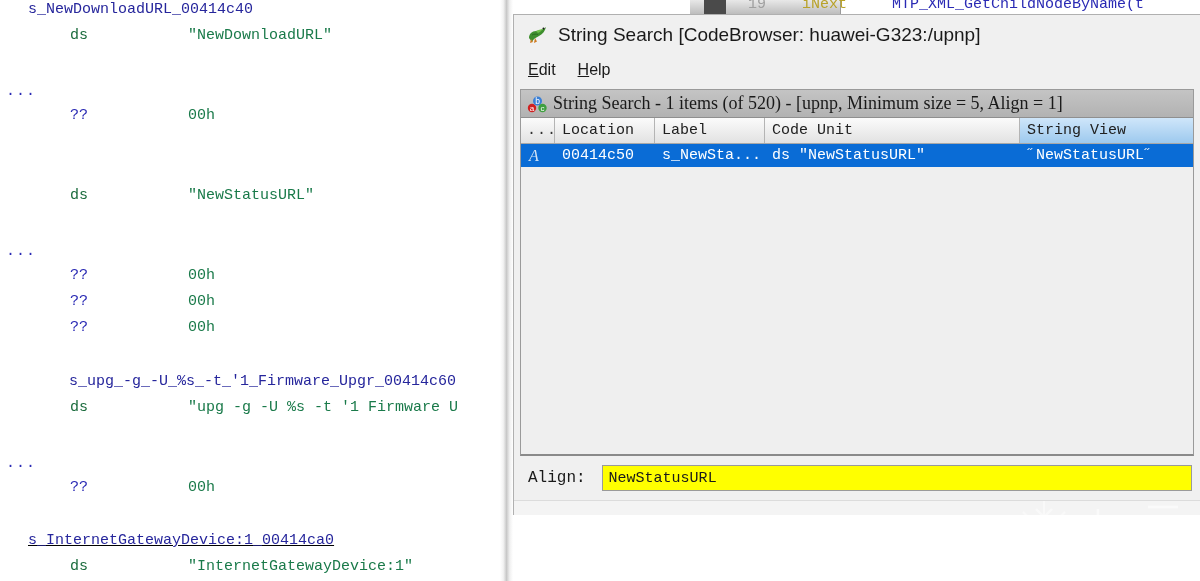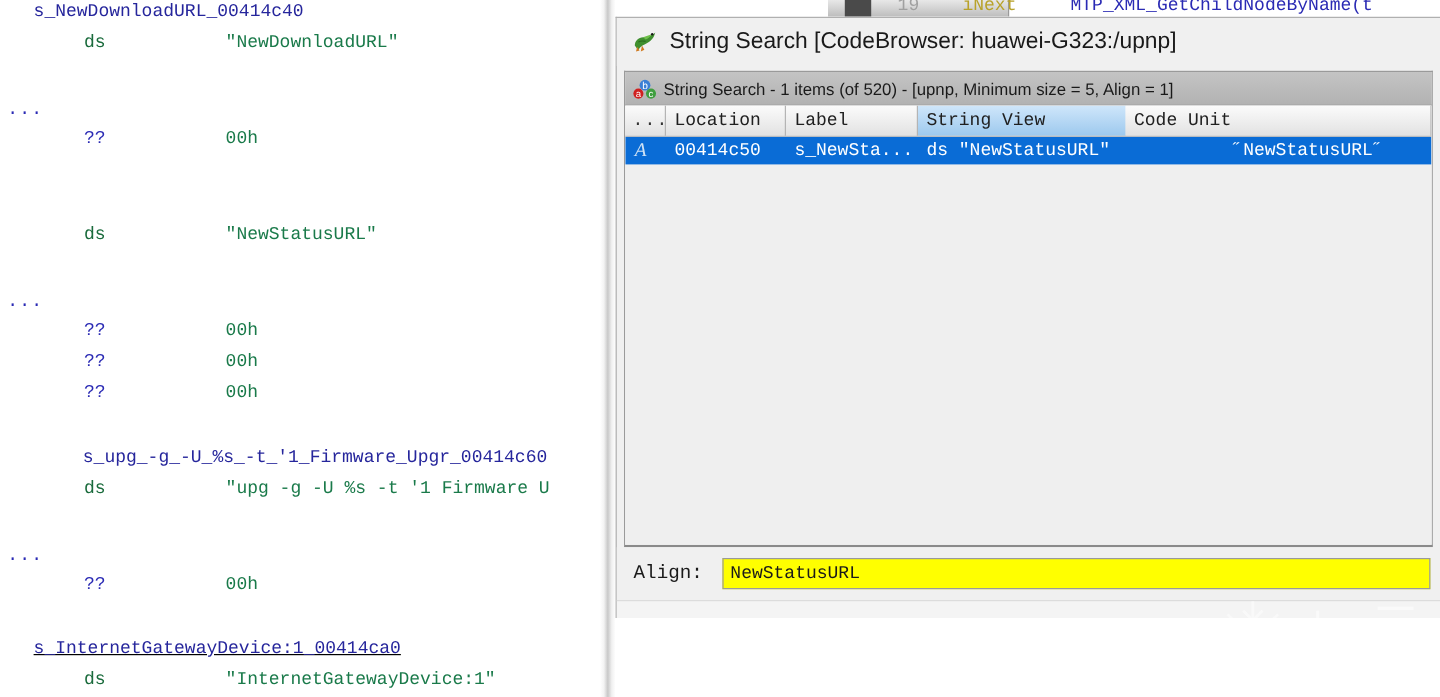--- a/index.html
+++ b/index.html
@@ -155,22 +155,22 @@
     box-sizing: border-box;
     border-bottom: 1px solid #8f8f8f;
   }
   .abc-icon {
     width: 20px; height: 18px;
     margin-right: 6px;
     flex: 0 0 20px;
     position: relative;
   }
   #results-header-text {
-    font-family: Liberation Sans, sans-serif;
-    font-size: 14px;
+    font-family: Liberation Serif, serif;
+    font-size: 18px;
     color: #1a1a1a;
     white-space: nowrap;
   }
 
   
   #results-table {
     flex: 1 1 auto;
     display: flex;
     flex-direction: column;
     background: #efefef;
@@ -325,20 +325,24 @@
         <path d="M10 6 C12 5, 15 4.5, 17 3.5 C16 5.5, 14 7, 12 8 Z" fill="#6fbf4a"></path>
         <path d="M5 14 L4 18 L7 17 Z" fill="#d07a20"></path>
         <path d="M9 13 L8 18 L11 16.5 Z" fill="#d07a20"></path>
         <circle cx="17.5" cy="3.5" r="1" fill="#1a1a1a"></circle>
         <path d="M6 10 C8 9, 10 9, 12 9.5" stroke="#2a6b1f" stroke-width="1" fill="none"></path>
       </svg>
     </span>
     <span id="dialog-title-text">String Search [CodeBrowser: huawei-G323:/upnp]</span>
   </div>
 
+  <div id="dialog-menubar">
+    <span class="menu-item"><u>E</u>dit</span>
+    <span class="menu-item"><u>H</u>elp</span>
+  </div>
 
   <div id="results-panel">
 
     <div id="results-header">
       <span class="abc-icon">
         <svg width="20" height="18" viewBox="0 0 20 18">
           <circle cx="5" cy="13" r="4.2" fill="#d02020"></circle>
           <text x="5" y="16" font-size="8" fill="#ffffff" text-anchor="middle" font-family="Liberation Sans, sans-serif">a</text>
           <circle cx="10.5" cy="6" r="4.5" fill="#3a7fd5"></circle>
           <text x="10.5" y="9" font-size="8.5" fill="#ffffff" text-anchor="middle" font-family="Liberation Sans, sans-serif">b</text>
@@ -347,22 +351,22 @@
         </svg>
       </span>
       <span id="results-header-text">String Search - 1 items (of 520) - [upnp, Minimum size = 5, Align = 1]</span>
     </div>
 
     <div id="results-table">
       <div id="table-head">
         <div class="th col-icon">...</div>
         <div class="th col-loc">Location</div>
         <div class="th col-label">Label</div>
+        <div class="th col-code">Code Unit</div>
         <div class="th col-string sorted">String View</div>
-        <div class="th col-code">Code Unit</div>
       </div>
       <div id="table-body">
         <div class="table-row">
           <div class="td col-icon">
               <span class="str-icon">A</span>
             </div>
           <div class="td col-loc">00414c50</div>
           <div class="td col-label">s_NewSta...</div>
           <div class="td col-code">ds "NewStatusURL"</div>
           <div class="td col-string">˝NewStatusURL˝</div>

